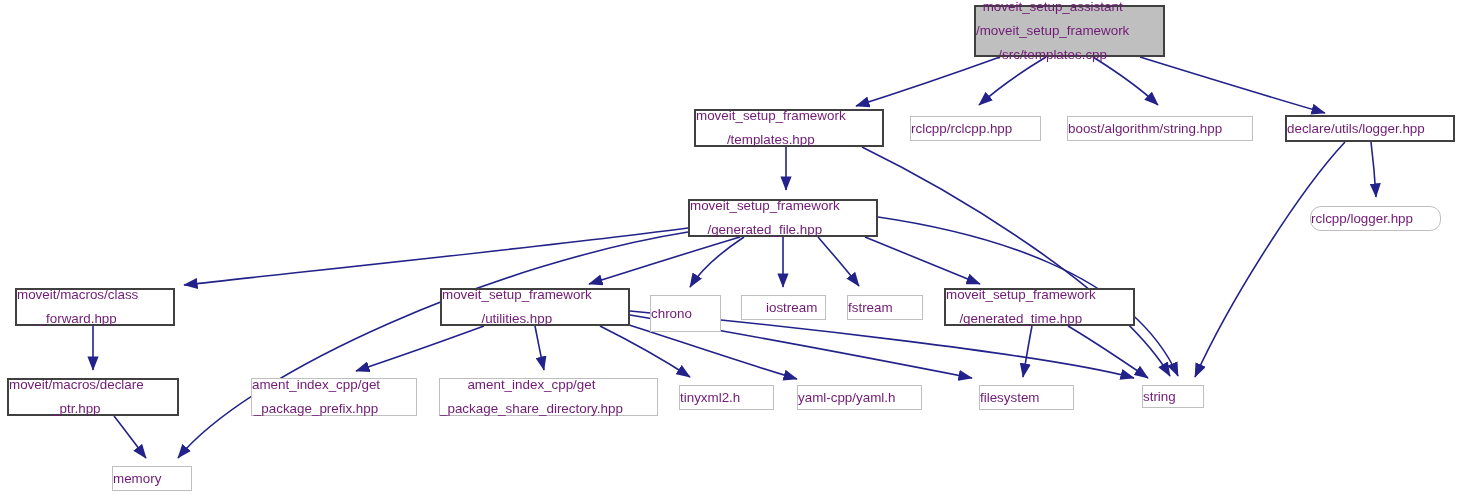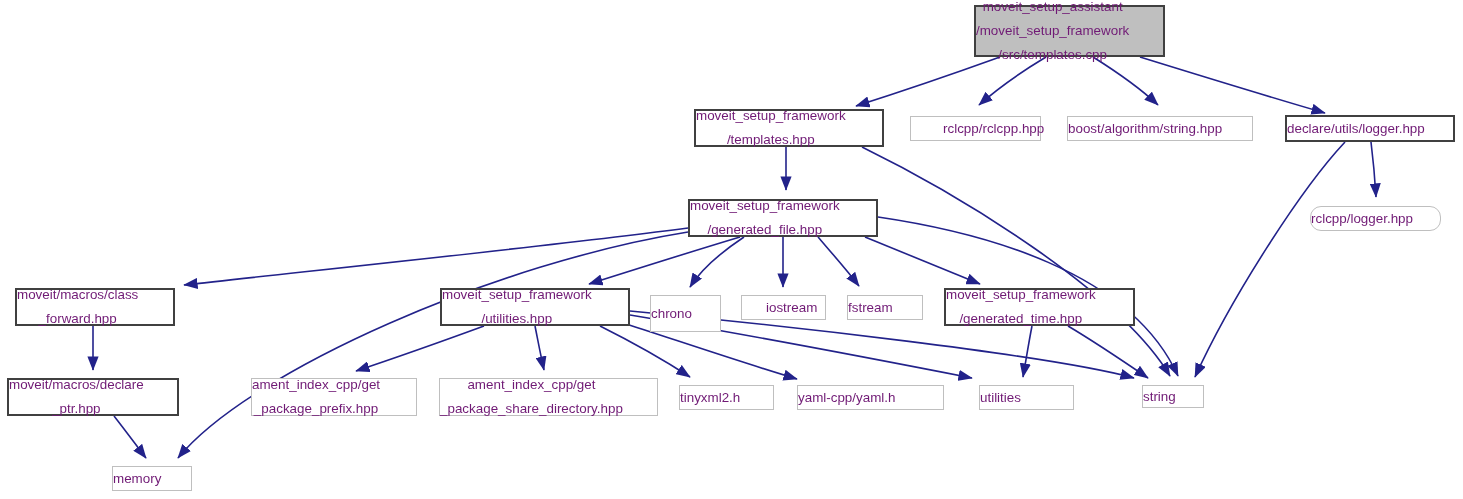--- a/index.html
+++ b/index.html
@@ -92,21 +92,21 @@
         <path d="M 1371,142 C 1373,158 1375,180 1376,197" fill="none" stroke="#22228a" stroke-width="1.6" marker-end="url(#arrowhead)"></path>
         <path d="M 1345,142 C 1300,190 1230,300 1195,377" fill="none" stroke="#22228a" stroke-width="1.6" marker-end="url(#arrowhead)"></path>
       </g>
   </svg>
   <div id="nodes-group">
       <div class="gnode current" style="left: 974px; top: 5px; width: 191px; height: 52px;"><span class="nlabel">moveit_setup_assistant
 /moveit_setup_framework
 /src/templates.cpp</span></div>
       <div class="gnode expandable" style="left: 694px; top: 109px; width: 190px; height: 38px;"><span class="nlabel">moveit_setup_framework
 /templates.hpp</span></div>
-      <div class="gnode" style="left: 910px; top: 116px; width: 131px; height: 25px; padding-left: 32px;"><span class="nlabel">rclcpp/rclcpp.hpp</span></div>
+      <div class="gnode" style="left: 910px; top: 116px; width: 131px; height: 25px;"><span class="nlabel">rclcpp/rclcpp.hpp</span></div>
       <div class="gnode" style="left: 1067px; top: 116px; width: 186px; height: 25px;"><span class="nlabel">boost/algorithm/string.hpp</span></div>
       <div class="gnode expandable" style="left: 1285px; top: 115px; width: 170px; height: 27px;"><span class="nlabel">declare/utils/logger.hpp</span></div>
       <div class="gnode expandable" style="left: 688px; top: 199px; width: 190px; height: 38px;"><span class="nlabel">moveit_setup_framework
 /generated_file.hpp</span></div>
       <div class="gnode" style="left: 1310px; top: 206px; width: 131px; height: 25px; border-radius: 11px;"><span class="nlabel">rclcpp/logger.hpp</span></div>
       <div class="gnode expandable" style="left: 15px; top: 288px; width: 160px; height: 38px;"><span class="nlabel">moveit/macros/class
 _forward.hpp</span></div>
       <div class="gnode expandable" style="left: 440px; top: 288px; width: 190px; height: 38px;"><span class="nlabel">moveit_setup_framework
 /utilities.hpp</span></div>
       <div class="gnode" style="left: 650px; top: 295px; width: 71px; height: 37px;"><span class="nlabel">chrono</span></div>
@@ -114,18 +114,18 @@
       <div class="gnode" style="left: 847px; top: 295px; width: 76px; height: 25px;"><span class="nlabel">fstream</span></div>
       <div class="gnode expandable" style="left: 944px; top: 288px; width: 191px; height: 38px;"><span class="nlabel">moveit_setup_framework
 /generated_time.hpp</span></div>
       <div class="gnode expandable" style="left: 7px; top: 378px; width: 172px; height: 38px;"><span class="nlabel">moveit/macros/declare
 _ptr.hpp</span></div>
       <div class="gnode" style="left: 251px; top: 378px; width: 166px; height: 38px;"><span class="nlabel">ament_index_cpp/get
 _package_prefix.hpp</span></div>
       <div class="gnode" style="left: 439px; top: 378px; width: 219px; height: 38px;"><span class="nlabel">ament_index_cpp/get
 _package_share_directory.hpp</span></div>
       <div class="gnode" style="left: 679px; top: 385px; width: 95px; height: 25px;"><span class="nlabel">tinyxml2.h</span></div>
-      <div class="gnode" style="left: 797px; top: 385px; width: 147px; height: 25px;"><span class="nlabel">yaml-cpp/yaml.h</span></div>
-      <div class="gnode" style="left: 979px; top: 385px; width: 95px; height: 25px;"><span class="nlabel">utilities</span></div>
+      <div class="gnode" style="left: 797px; top: 385px; width: 125px; height: 25px;"><span class="nlabel">yaml-cpp/yaml.h</span></div>
+      <div class="gnode" style="left: 979px; top: 385px; width: 95px; height: 25px;"><span class="nlabel">filesystem</span></div>
       <div class="gnode" style="left: 1142px; top: 385px; width: 62px; height: 23px;"><span class="nlabel">string</span></div>
       <div class="gnode" style="left: 112px; top: 466px; width: 80px; height: 25px;"><span class="nlabel">memory</span></div>
     </div>
 </div>
 
 </body></html>

